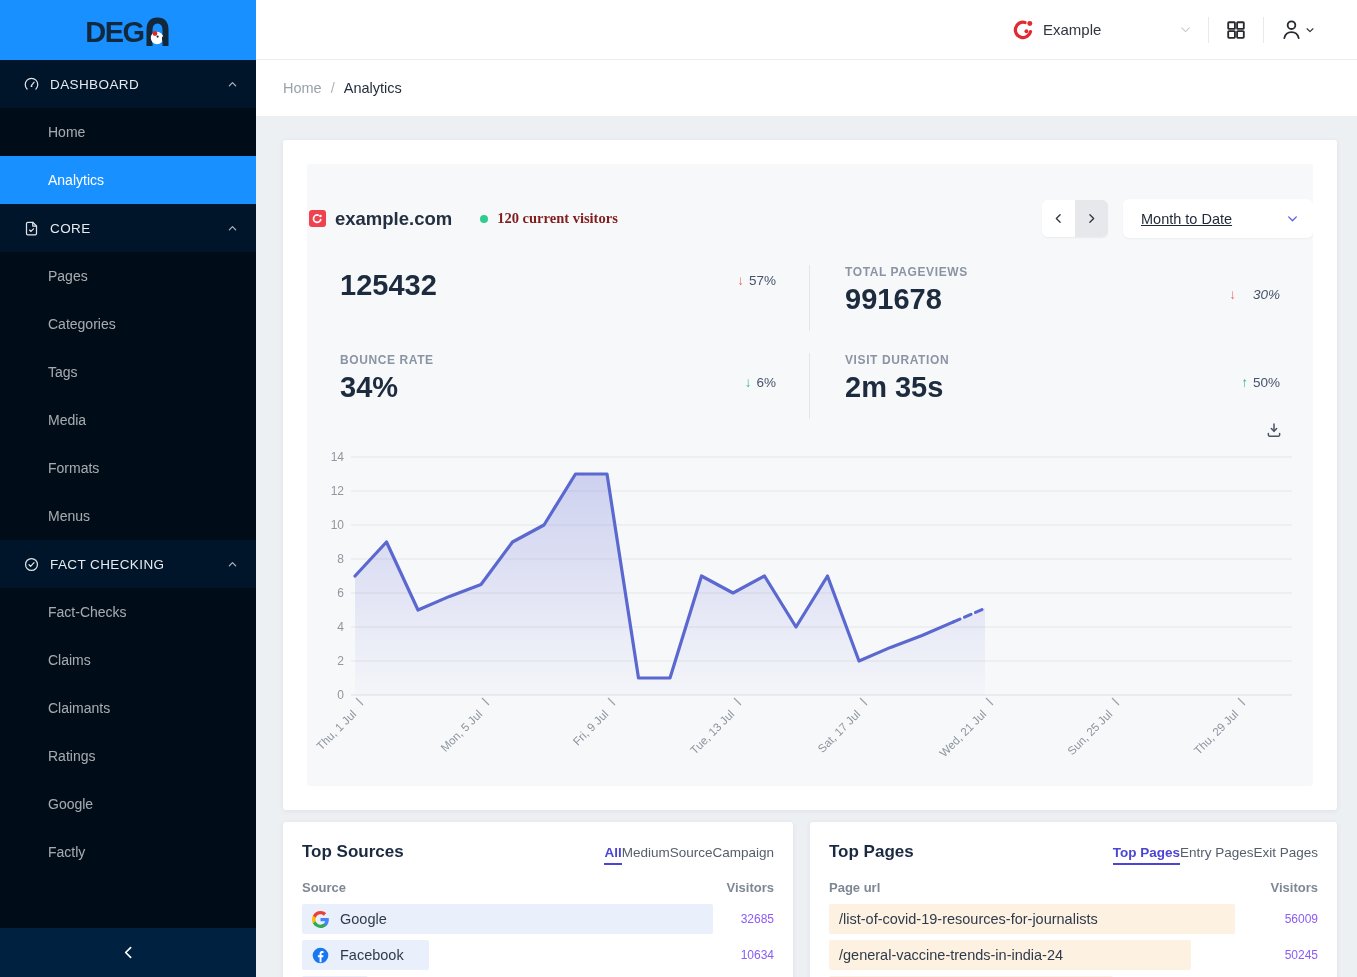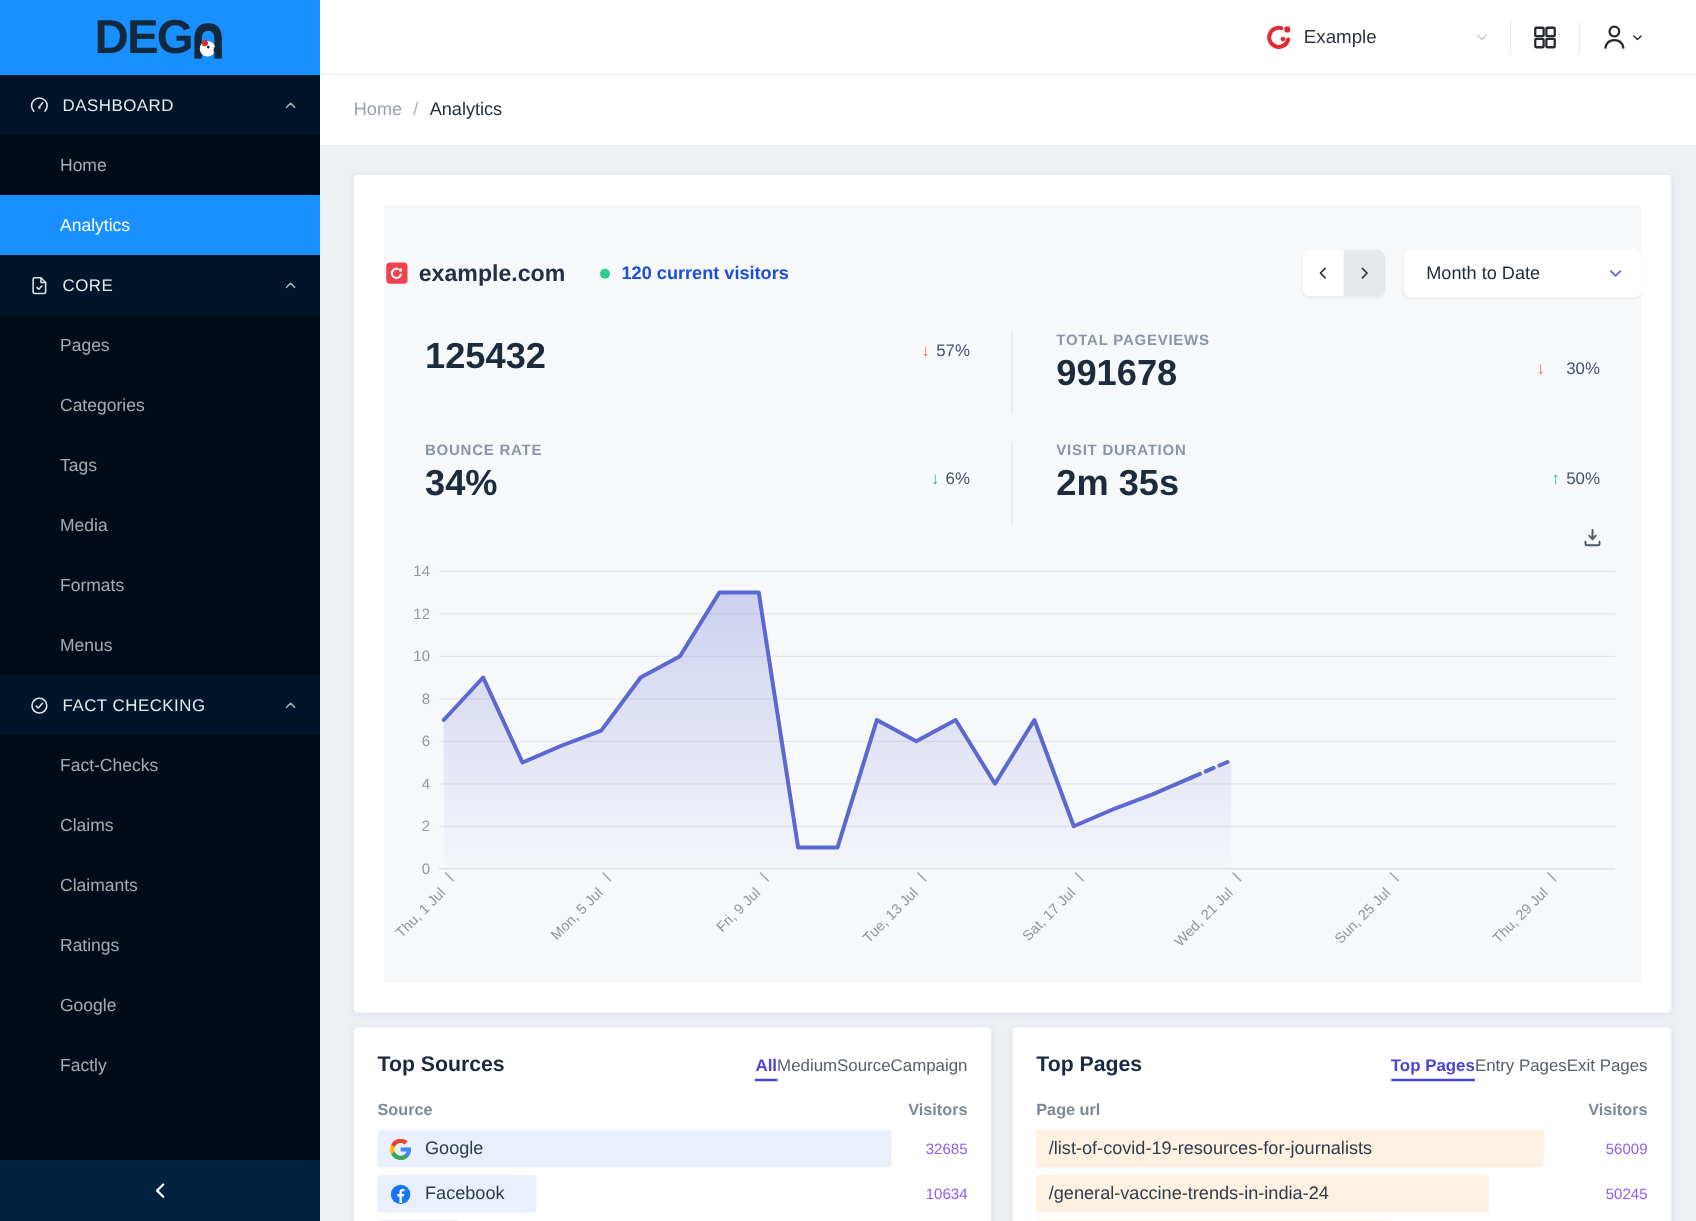--- a/index.html
+++ b/index.html
@@ -4,21 +4,21 @@
 <style>
   * { box-sizing: border-box; margin: 0; padding: 0; }
   html,body { width:1357px; height:977px; overflow:hidden; }
   body { font-family:"Liberation Sans", sans-serif; background:#edf0f3; color:#2a3342; }
   .app { width:1357px; height:977px; display:flex; }
 
   
   .sidebar { width:256px; flex:none; background:#000c17; display:flex; flex-direction:column; height:100%; }
   .logo-bar { height:60px; background:#1890ff; display:flex; align-items:center; justify-content:center; flex:none; }
   .logo-dega { display:flex; align-items:flex-end; color:#12283c; }
-  .logo-letters { font-size:38px; font-weight:900; letter-spacing:-1.5px; line-height:0.9; }
+  .logo-letters { font-size:29px; font-weight:900; letter-spacing:-1.5px; line-height:0.9; }
   .side-nav { flex:1; overflow:hidden; background:#000c17; }
   .sec-head { height:48px; background:#001529; color:#e6eaee; display:flex; align-items:center;
               padding:0 18px 0 24px; font-size:13.5px; font-weight:400; letter-spacing:0.4px; cursor:pointer; }
   .sec-head .s-icon { width:16px; height:16px; margin-right:10px; display:flex; align-items:center; color:#dfe3e7; }
   .sec-head .s-chev { margin-left:auto; color:rgba(255,255,255,0.70); display:flex; }
   .side-item { height:48px; display:flex; align-items:center; padding-left:48px;
                color:rgba(255,255,255,0.65); font-size:14px; cursor:pointer; }
   .side-item.active { background:#1890ff; color:#fff; }
   .collapse-bar { height:49px; flex:none; background:#002140; display:flex; align-items:center; justify-content:center; color:#fff; cursor:pointer; }
 
@@ -44,31 +44,31 @@
   
   .main-card { width:1054px; height:670px; background:#fff; border-radius:3px;
                box-shadow:0 1px 5px rgba(25,39,70,0.08); padding:24px; }
   .panel { width:100%; height:100%; background:#f7f8fa; border-radius:2px; overflow:hidden; }
 
   .panel-head { display:flex; align-items:center; margin:35px 0 0 0; height:39px; }
   .favicon { width:17px; height:17px; border-radius:3px; background:#f0414e; margin-left:2px;
              display:flex; align-items:center; justify-content:center; flex:none; }
   .site-name { font-size:18.5px; font-weight:700; color:#243042; margin-left:9px; }
   .live-dot { width:8px; height:8px; border-radius:50%; background:#2fcc8d; margin-left:28px; }
-  .live-text { font-size:14.5px; font-weight:600; color:#1d4ed8; margin-left:9px; }
+  .live-text { font-size:14.5px; font-weight:600; color:#7f1d1d; margin-left:9px;font-family:Liberation Serif, serif; }
   .head-controls { margin-left:auto; display:flex; align-items:center; }
   .pager { display:flex; border-radius:6px; overflow:hidden; box-shadow:0 1px 2px rgba(0,0,0,0.06); }
   .pager button { width:33px; height:37px; border:none; display:flex; align-items:center; justify-content:center;
                   cursor:pointer; color:#2f3640; }
   .pager .prev { background:#fff; }
   .pager .next { background:#e6e8ec; }
   .range-select { width:190px; height:39px; background:#fff; border-radius:6px; margin-left:15px;
                   display:flex; align-items:center; padding:0 14px 0 18px; cursor:pointer;
                   box-shadow:0 1px 2px rgba(0,0,0,0.05); }
-  .range-label { font-size:14.5px; color:#1f2937; }
+  .range-label { font-size:14.5px; color:#1f2937;text-decoration:underline; }
   .range-chev { margin-left:auto; color:#5f63e6; display:flex; }
 
   
   .stats { display:grid; grid-template-columns:1fr 1fr; row-gap:22px; margin:27px 33px 0 33px; }
   .stat { height:66px; }
   .stat.div-r { border-right:1px solid #e2e5ea; padding-right:33px; }
   .stat.col-r { padding-left:35px; }
   .stat-label { font-size:12px; font-weight:700; letter-spacing:0.6px; color:#8b94a3; }
   .stat-row { display:flex; align-items:center; justify-content:space-between; }
   .stat-value { font-size:29px; font-weight:700; color:#1d2b3e; line-height:1.2; margin-top:3px; }
@@ -317,21 +317,21 @@
               <div class="stat div-r">
                 <div class="stat-row">
                   <div class="stat-value">125432</div>
                   <div class="stat-delta"><span class="arrow-red">↓</span><span style="margin-left: 5px;">57%</span></div>
                 </div>
               </div>
               <div class="stat col-r">
                 <div class="stat-label">TOTAL PAGEVIEWS</div>
                 <div class="stat-row">
                   <div class="stat-value">991678</div>
-                  <div class="stat-delta"><span class="arrow-red">↓</span><span style="margin-left: 17px;">30%</span></div>
+                  <div class="stat-delta"><span class="arrow-red">↓</span><span style="margin-left: 17px; font-style: italic;">30%</span></div>
                 </div>
               </div>
               <div class="stat div-r">
                 <div class="stat-label">BOUNCE RATE</div>
                 <div class="stat-row">
                   <div class="stat-value">34%</div>
                   <div class="stat-delta"><span class="arrow-green">↓</span><span style="margin-left: 5px;">6%</span></div>
                 </div>
               </div>
               <div class="stat col-r">

